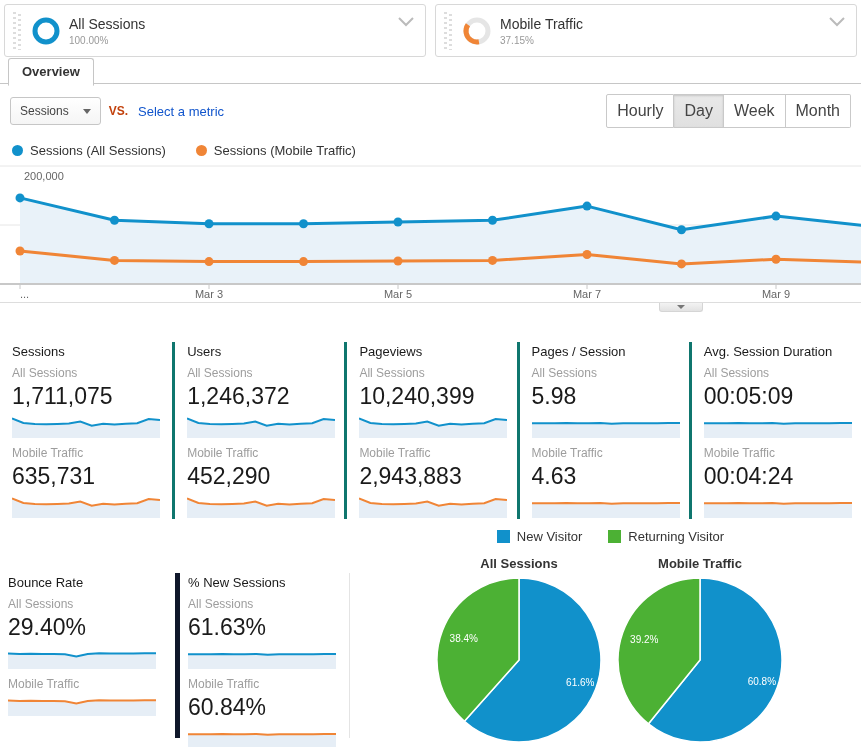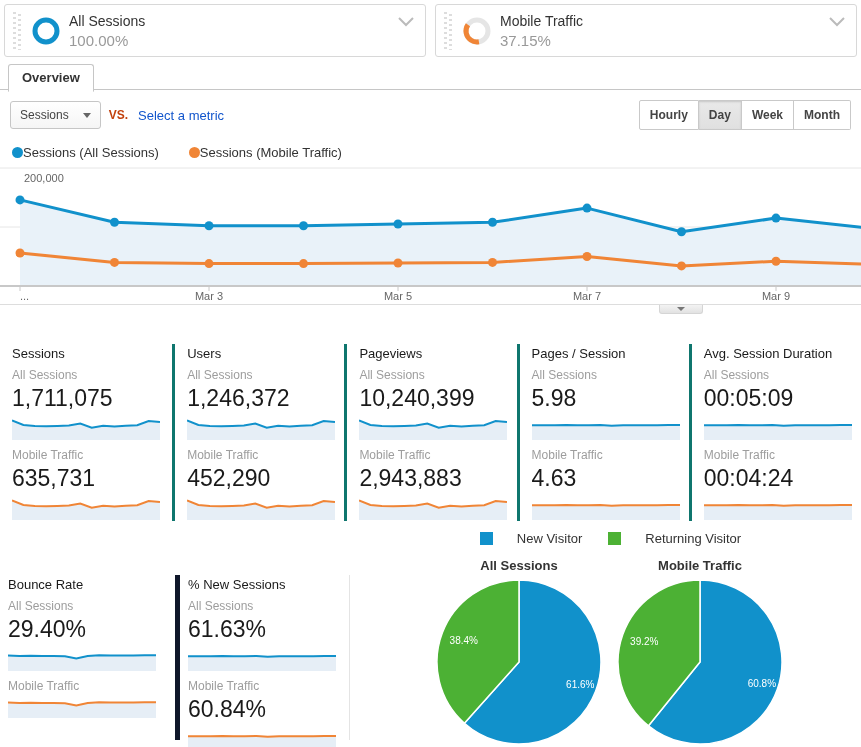--- a/index.html
+++ b/index.html
@@ -11,48 +11,48 @@
   .seg-card { flex:1; height:53px; border:1px solid #d8d8d8; border-radius:3px;
               background:#fff; display:flex; align-items:center; position:relative; cursor:pointer; }
   .grip { width:10px; height:38px; margin:0 8px 0 8px;
           background-image:
             repeating-linear-gradient(to bottom,#ddd 0 2px,transparent 2px 5px),
             repeating-linear-gradient(to bottom,#ddd 0 2px,transparent 2px 5px);
           background-size:3px 100%,3px 100%;
           background-position:0 0,5px 2px; background-repeat:no-repeat; }
   .seg-donut { width:30px; height:30px; margin-right:8px; }
   .seg-title { font-size:14px; color:#333; }
-  .seg-pct { font-size:15px; color:#999; margin-top:3px; }
+  .seg-pct { font-size:10px; color:#999; margin-top:3px; }
   .seg-chevron { position:absolute; right:10px; top:8px; }
 
   
-  .tabbar { margin-top:6px; border-bottom:1px solid #c6c6c6; padding-left:8px; height:27px; }
+  .tabbar { border-bottom:1px solid #c6c6c6; padding-left:8px; height:27px; }
   .tab { display:inline-block; position:relative; top:1px; background:#fff;
          border:1px solid #c6c6c6; border-bottom:1px solid #fff; border-radius:3px 3px 0 0;
          padding:5px 13px 6px; font-size:13px; font-weight:bold; color:#333; cursor:pointer; }
 
   
   .toolbar { margin:10px 10px 0 10px; display:flex; align-items:center; justify-content:space-between; }
   .toolbar-left { display:flex; align-items:center; }
   .metric-select { display:flex; align-items:center; gap:14px; background:linear-gradient(#fff,#f5f5f5);
          border:1px solid #c6c6c6; border-radius:3px; padding:6px 9px; font-size:12px; color:#444; cursor:pointer; }
   .caret-down { width:0; height:0; border-left:4px solid transparent; border-right:4px solid transparent;
                 border-top:5px solid #666; }
   .vs-label { font-size:12px; font-weight:bold; color:#c2410c; margin:0 10px 0 8px; text-transform:uppercase; }
   .metric-link { font-size:13px; color:#1155cc; text-decoration:none; cursor:pointer; }
   .btn-group { display:flex; }
-  .gran-btn { font-size:12px; font-weight:bold; color:#444; background:#fff; border:1px solid #c9c9c9;
+  .gran-btn { font-size:16px; font-weight:normal; color:#444; background:#fff; border:1px solid #c9c9c9;
               border-left:none; padding:7px 10px; cursor:pointer; }
   .gran-btn:first-child { border-left:1px solid #c9c9c9; border-radius:2px 0 0 2px; }
   .gran-btn:last-child { border-radius:0 2px 2px 0; }
   .gran-btn.active { background:linear-gradient(#e9e9e9,#e0e0e0); box-shadow:inset 0 1px 2px rgba(0,0,0,.15); }
 
   
   .chart-legend { display:flex; gap:30px; margin:15px 0 0 12px; }
-  .legend-item { display:flex; align-items:center; font-size:13px; color:#333; }
+  .legend-item { display:flex; align-items:center; gap:7px; font-size:13px; color:#333; }
   .legend-dot { width:11px; height:11px; border-radius:50%; }
 
   
   .main-chart { margin-top:2px; height:142px; position:relative; cursor:crosshair; }
 
   
   .chart-collapse { position:relative; border-top:1px solid #ddd; height:10px; }
   .collapse-handle { position:absolute; left:659px; top:0; width:44px; height:9px;
                      background:linear-gradient(#f3f3f3,#e2e2e2); border:1px solid #d5d5d5; border-top:none;
                      border-radius:0 0 3px 3px; display:flex; align-items:center; justify-content:center; cursor:pointer; }
@@ -69,21 +69,21 @@
   .spark { width:148px; height:26px; }
 
   
   .bottom-section { position:relative; height:230px; margin-top:4px; }
   .metrics-row-2 { position:absolute; left:0; top:50px; display:flex; height:165px; }
   .metrics-row-2 .mcol { width:175px; height:165px;padding-left:8px; }
   .metrics-row-2 .mcol + .mcol { border-left:5px solid #0f172a; border-right:1px solid #e4e4e4; }
 
   .pies-block { position:absolute; left:415px; top:0; width:446px; }
   .pie-legend { display:flex; justify-content:center; gap:26px; margin:6px 0 0 -55px; }
-  .pie-legend-item { display:flex; align-items:center; gap:24px; font-size:13px; color:#333; }
+  .pie-legend-item { display:flex; align-items:center; gap:7px; font-size:13px; color:#333; }
   .legend-square { width:13px; height:13px; }
   .pie-titles { display:flex; margin:12px 0 0 21px; }
   .pie-title { width:166px; text-align:center; font-size:13px; font-weight:bold; color:#333; }
   .pie-title + .pie-title { margin-left:15px; }
   .pie-row { display:flex; margin:6px 0 0 21px; }
   .pie { width:166px; height:166px; }
   .pie + .pie { margin-left:15px; }
 </style>
 </head>
 <body>

